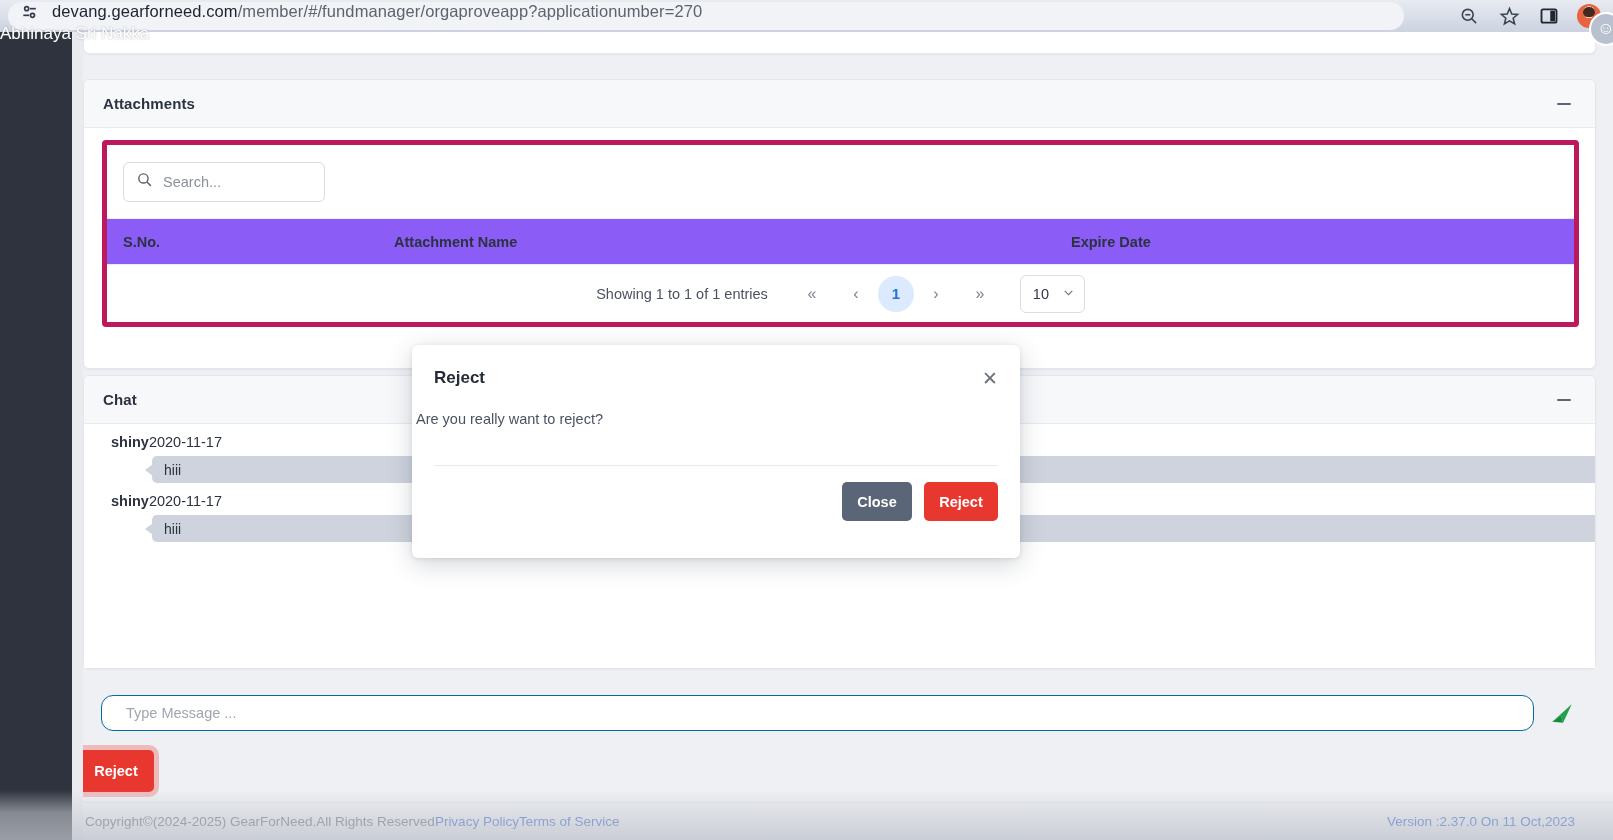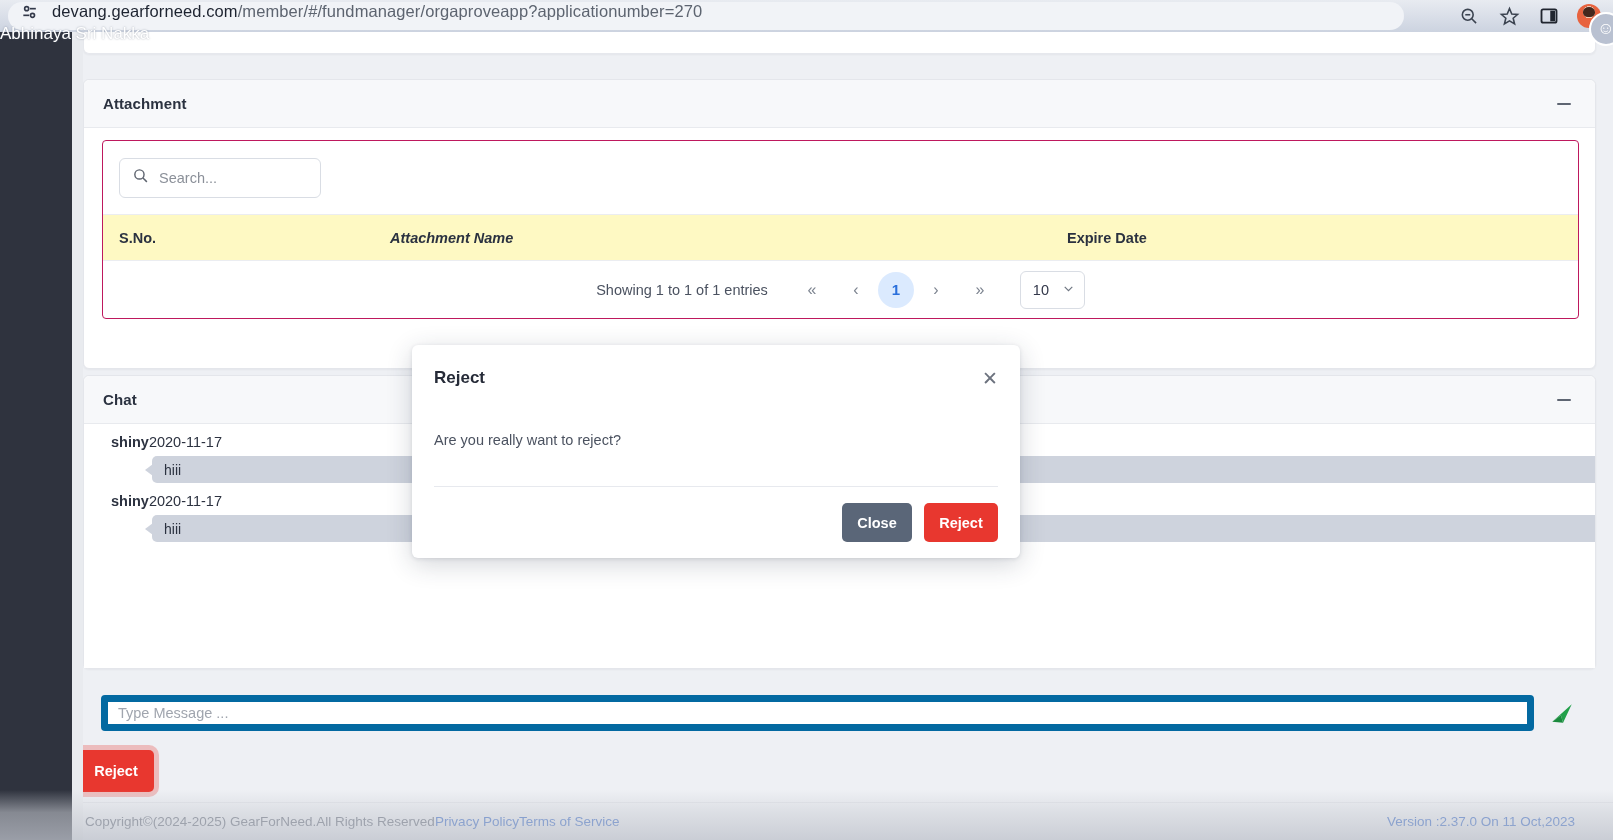--- a/index.html
+++ b/index.html
@@ -88,41 +88,41 @@
     width: 22px; height: 22px; display: flex; align-items: center; justify-content: center;
     color: #6d7481; font-size: 20px; line-height: 1; cursor: pointer;
   }
   .collapse-bar { width: 14px; height: 2px; background: #5e6572; border-radius: 1px; }
 
   .card-body { position: relative; }
 
   
   .table-wrap {
     position: absolute; left: 18px; top: 12px; width: 1477px;
-    border: 1px solid #be185d; border-radius: 4px; background: #ffffff;
+    border: 5px solid #be185d; border-radius: 4px; background: #ffffff;
   }
   .search-row { height: 73px; display: flex; align-items: center; padding-left: 16px; }
   .search-box {
     width: 202px; height: 40px; border: 1px solid #d9dde4; border-radius: 6px;
     background: #fff; display: flex; align-items: center; gap: 10px; padding: 0 12px;
   }
   .search-box input {
     border: none; outline: none; font-size: 14.5px; color: #33384a;
     font-family: "Liberation Sans", sans-serif; width: 140px; background: transparent;
   }
   .search-box input::placeholder { color: #8b9099; }
 
   .thead {
-    height: 47px; background: #fef9c3;
+    height: 47px; background: #8b5cf6;
     border-top: 1px solid #ebedf1; border-bottom: 1px solid #ebedf1;
     display: flex; align-items: center;
   }
   .th { font-size: 14.5px; font-weight: 700; color: #2b3240; }
   .th.c1 { width: 287px; padding-left: 16px; }
-  .th.c2 { width: 677px; font-style: italic; }
+  .th.c2 { width: 677px; }
   .th.c3 { flex: 1; }
 
   .pager { height: 57px; display: flex; align-items: center; justify-content: center; gap: 0; }
   .pager-info { font-size: 14.5px; color: #4b5260; margin-right: 22px; }
   .pg {
     min-width: 36px; height: 36px; display: flex; align-items: center; justify-content: center;
     font-size: 15px; color: #6f7682; cursor: pointer; user-select: none;
   }
   .pg.arrow { color: #7d8490; font-size: 16px; width: 44px; }
   .pg.active {
@@ -153,22 +153,22 @@
     border-right: 8px solid #ced3dd;
   }
 
   
   .compose {
     position: absolute; left: 0; top: 651px; width: 1513px; height: 60px;
     display: flex; align-items: center; gap: 0;
   }
   .compose-input {
     width: 1433px; height: 36px; margin-left: 18px;
-    border: 7px solid #0369a1; border-radius: 4px; background: #fff;
-    padding: 0 10px; font-size: 14.5px; color: #33384a; outline: none;
+    border: 1px solid #0369a1; border-radius: 12px; background: #fff;
+    padding: 0 24px; font-size: 14.5px; color: #33384a; outline: none;
     font-family: "Liberation Sans", sans-serif;
   }
   .compose-input::placeholder { color: #a0a5ae; }
   .send-btn {
     width: 40px; height: 40px; margin-left: 8px;
     display: flex; align-items: center; justify-content: center; cursor: pointer;
   }
 
   
   .reject-bottom-wrap { position: absolute; left: -5px; top: 718px; }
@@ -198,21 +198,21 @@
     background: #ffffff; border-radius: 6px;
     box-shadow: 0 6px 26px rgba(35,45,65,.20), 0 1px 4px rgba(35,45,65,.12);
     z-index: 30;
   }
   .modal-head {
     height: 66px; display: flex; align-items: center; justify-content: space-between;
     padding: 0 22px 0 22px;
   }
   .modal-title { font-size: 17px; font-weight: 700; color: #262b38; }
   .modal-close { font-size: 19px; color: #6c727e; cursor: pointer; line-height: 1; }
-  .modal-body { padding: 0 22px; margin-top: 21px; }
+  .modal-body { padding: 0 4px; }
   .modal-text { font-size: 14.5px; color: #4b5260; }
   .modal-sep { margin: 38px 22px 0 22px; border-top: 1px solid #e7e9ee; }
   .modal-foot { display: flex; justify-content: flex-end; gap: 12px; padding: 16px 22px 0 0; }
   #modal-close-btn { width: 70px; height: 39px; background: #5a6678; }
   #modal-reject-btn { width: 74px; height: 39px; }
 
   
   .blur-strip {
     position: absolute; left: 0; top: 790px; width: 1613px; height: 50px;
     background: linear-gradient(rgba(225,227,232,0) 0%, rgba(205,208,215,.55) 45%, rgba(190,194,203,.75) 100%);
@@ -227,21 +227,21 @@
   <div class="appbg"></div>
   <div class="sidebar"></div>
   <div class="rail"></div>
 
   <div class="content">
 
     <div class="card-stub"></div>
 
     <div class="card" id="card-attachments">
       <div class="card-head">
-        <div class="card-title">Attachment</div>
+        <div class="card-title">Attachments</div>
         <div class="collapse-btn">
           <span class="collapse-bar"></span>
         </div>
       </div>
       <div class="card-body">
         <div class="table-wrap">
 
           <div class="search-row">
             <div class="search-box">
               <span>

